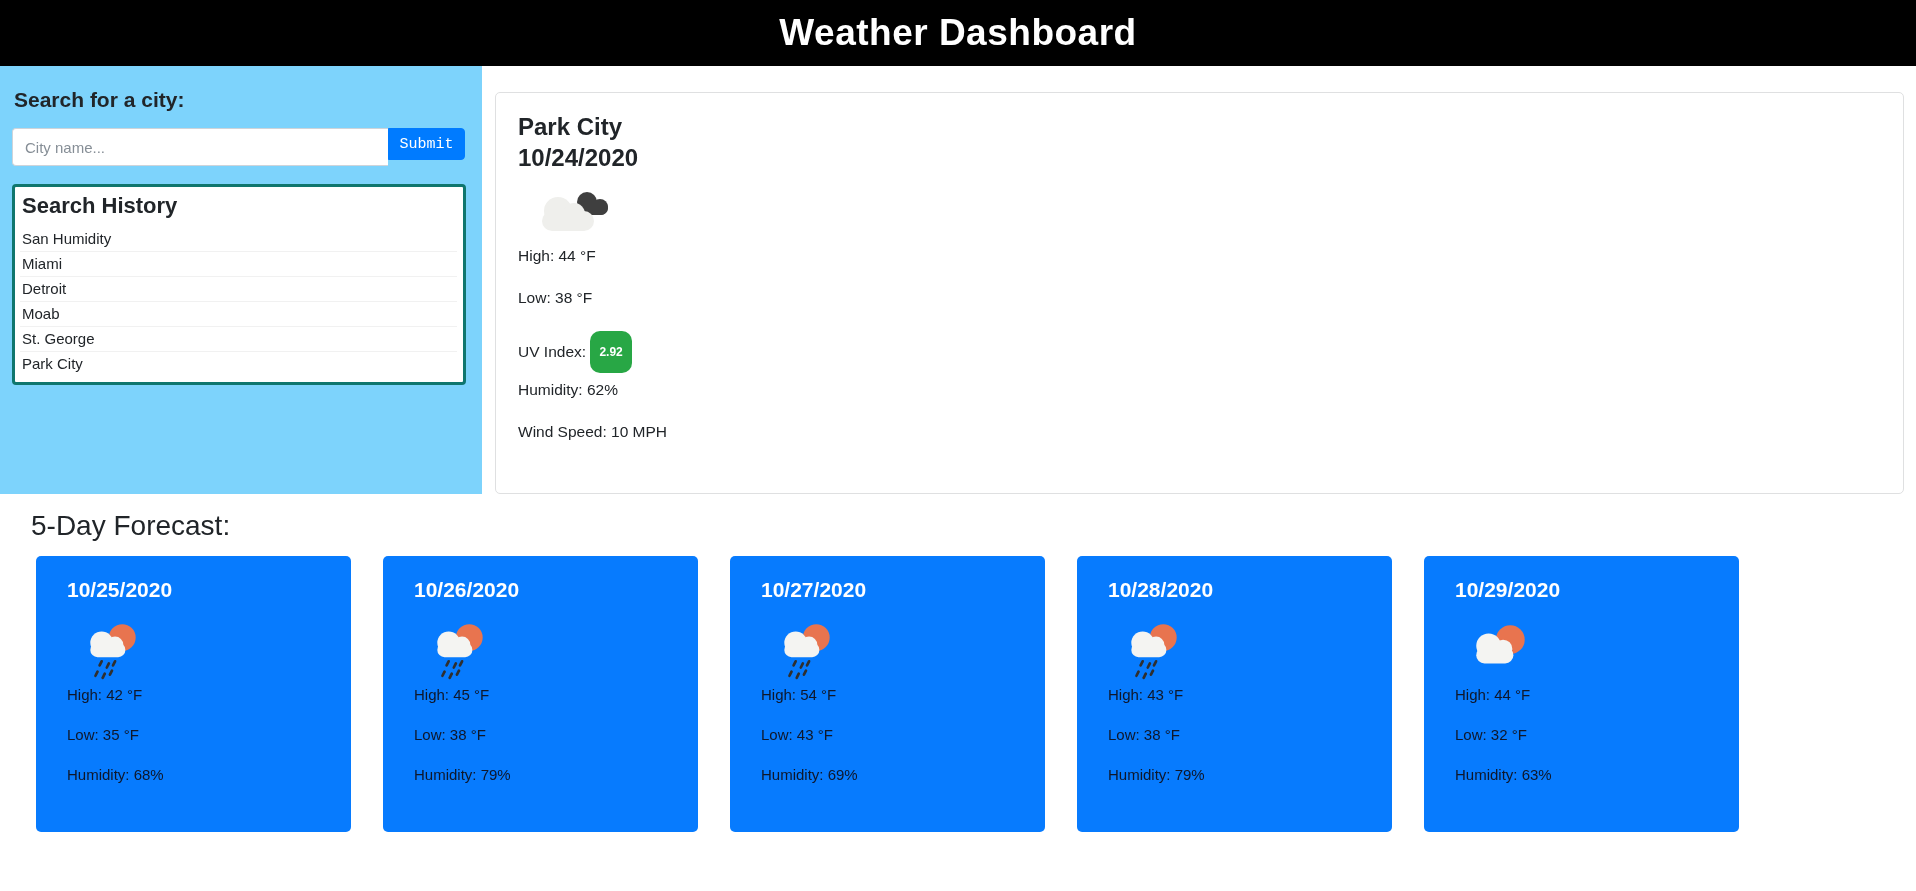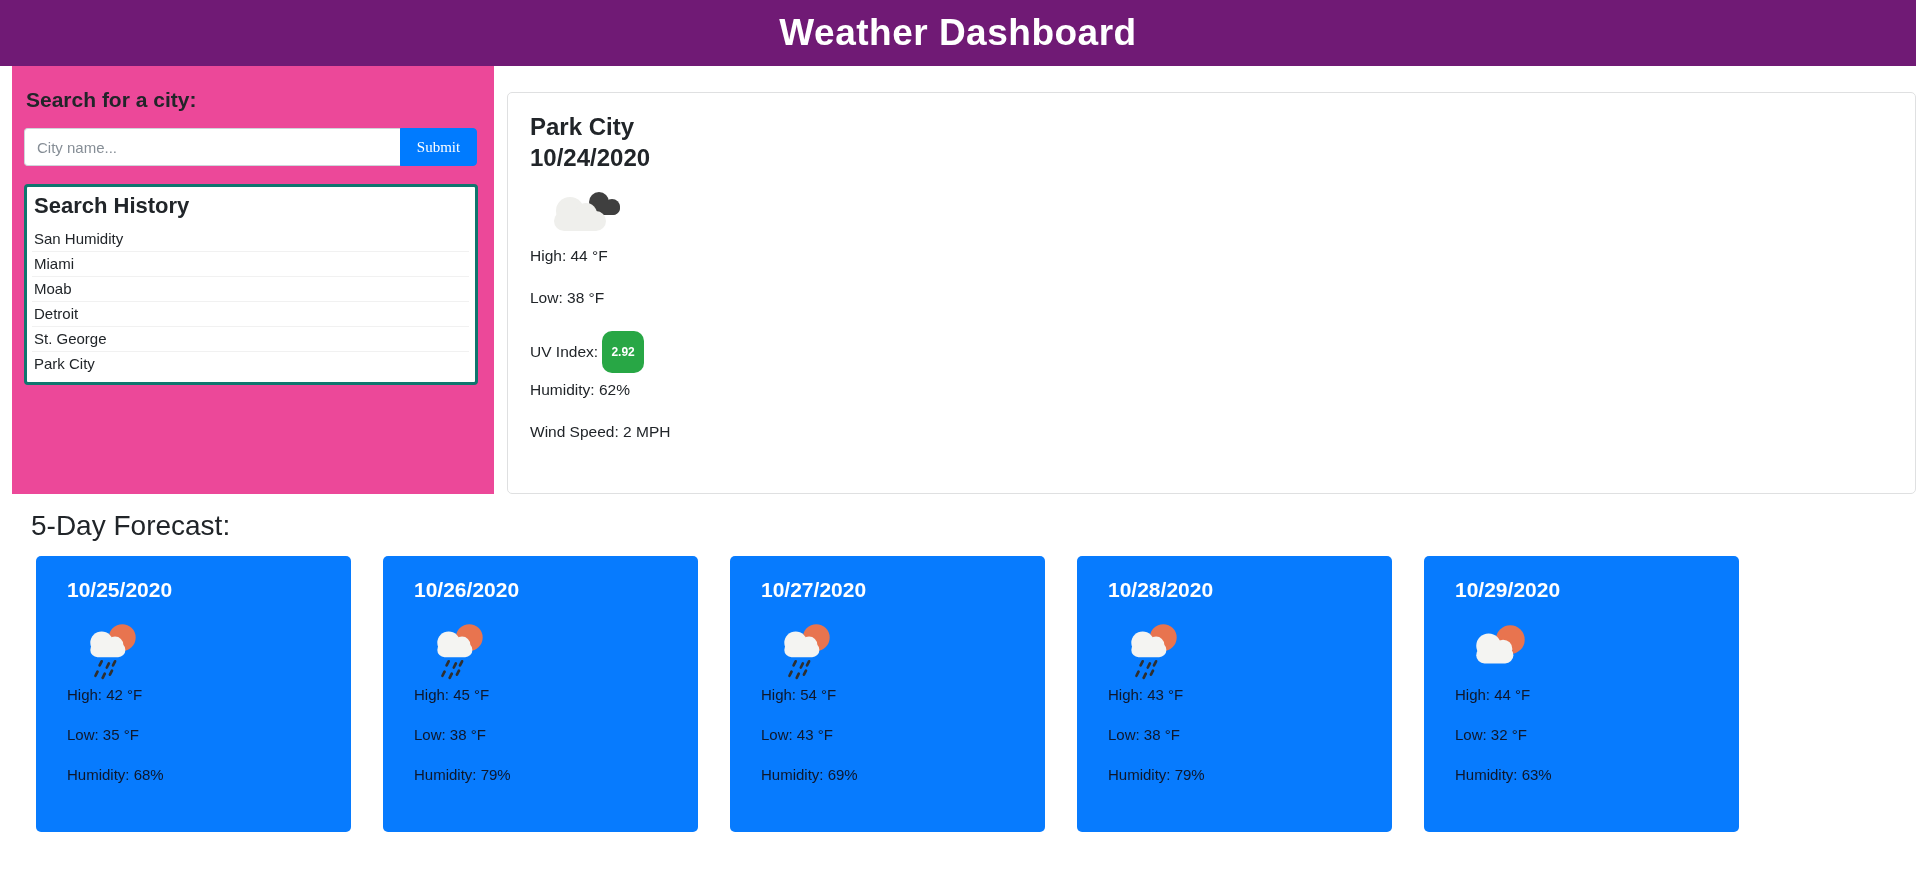--- a/index.html
+++ b/index.html
@@ -1,33 +1,33 @@
 <!DOCTYPE html>
 <html><head>
 <meta charset="utf-8">
 <style>
   * { box-sizing: border-box; }
   html,body { margin:0; padding:0; background:#ffffff; font-family:"Liberation Sans", sans-serif; }
   body { width:1916px; height:891px; overflow:hidden; color:#212529; }
 
   
-  .app-header { height:66px; background:#701a75; display:flex; align-items:center; justify-content:center; }
+  .app-header { height:66px; background:#000000; display:flex; align-items:center; justify-content:center; }
   .app-header h1 { margin:0; color:#ffffff; font-size:37px; font-weight:700; letter-spacing:.5px; }
 
   
   .content-row { display:flex; align-items:stretch; }
-  .sidebar { width:482px; min-height:428px; background:#ec4899; padding:14px 16px 14px 12px; flex:0 0 482px;margin-left:12px; }
+  .sidebar { width:482px; min-height:428px; background:#7dd3fc; padding:14px 16px 14px 12px; flex:0 0 482px; }
   .sidebar h2 { margin:8px 0 16px 2px; font-size:21px; font-weight:600; color:#212529; }
 
   .search-row { display:flex; width:453px; }
   .search-row input { flex:1; height:38px; border:1px solid #ced4da; border-right:none; border-radius:4px 0 0 4px;
                       padding:0 12px; font-size:15px; color:#495057; outline:none; font-family:inherit; }
   .search-row input::placeholder { color:#868e96; }
-  .search-row button { width:77px; height:38px; background:#007bff; color:#fff; border:1px solid #007bff;
-                       border-radius:0 4px 4px 0; font-size:15px; cursor:pointer; font-family:Liberation Serif, serif; }
+  .search-row button { width:77px; height:32px; background:#007bff; color:#fff; border:1px solid #007bff;
+                       border-radius:0 4px 4px 0; font-size:15px; cursor:pointer; font-family:Liberation Mono, monospace; }
 
   .history-card { margin-top:18px; width:454px; background:#ffffff; border:3px solid #0f766e; border-radius:4px;
                   padding:4px 6px 6px 5px; }
   .history-card h3 { margin:2px 0 8px 2px; font-size:22px; font-weight:600; color:#212529; }
   .history-card ul { list-style:none; margin:0; padding:0; }
   .history-card li { font-size:15px; line-height:24px; padding:0 0 0 2px; color:#212529; border-top:1px solid #f1f1f1; cursor:pointer; }
   .history-card li:first-child { border-top:none; }
 
   
   .main-area { flex:1; padding:26px 12px 0 13px; background:#ffffff; }
@@ -64,22 +64,22 @@
     <div class="search-row">
       <input type="text" placeholder="City name..." style="">
       <button>Submit</button>
     </div>
 
     <div class="history-card">
       <h3>Search History</h3>
       <ul>
         <li>San Humidity</li>
         <li>Miami</li>
+        <li>Detroit</li>
         <li>Moab</li>
-        <li>Detroit</li>
         <li>St. George</li>
         <li>Park City</li>
       </ul>
     </div>
   </aside>
 
   <main class="main-area">
     <div class="weather-card">
       <h2><span>Park City</span><br>
           <span>10/24/2020</span></h2>
@@ -96,21 +96,21 @@
           <circle cx="40" cy="29" r="11"></circle>
           <rect x="8" y="26" width="52" height="20" rx="10"></rect>
         </g>
       </svg>
 
       <p>High: 44 °F</p>
       <p>Low: 38 °F</p>
       <p class="tight"><span>UV Index:</span>
          <span class="uv-badge">2.92</span></p>
       <p>Humidity: 62%</p>
-      <p>Wind Speed: 2 MPH</p>
+      <p>Wind Speed: 10 MPH</p>
     </div>
   </main>
 </div>
 
 <section class="forecast">
   <h2>5-Day Forecast:</h2>
   <div class="fcards">
 
     <div class="fcard">
       <h3>10/25/2020</h3>

